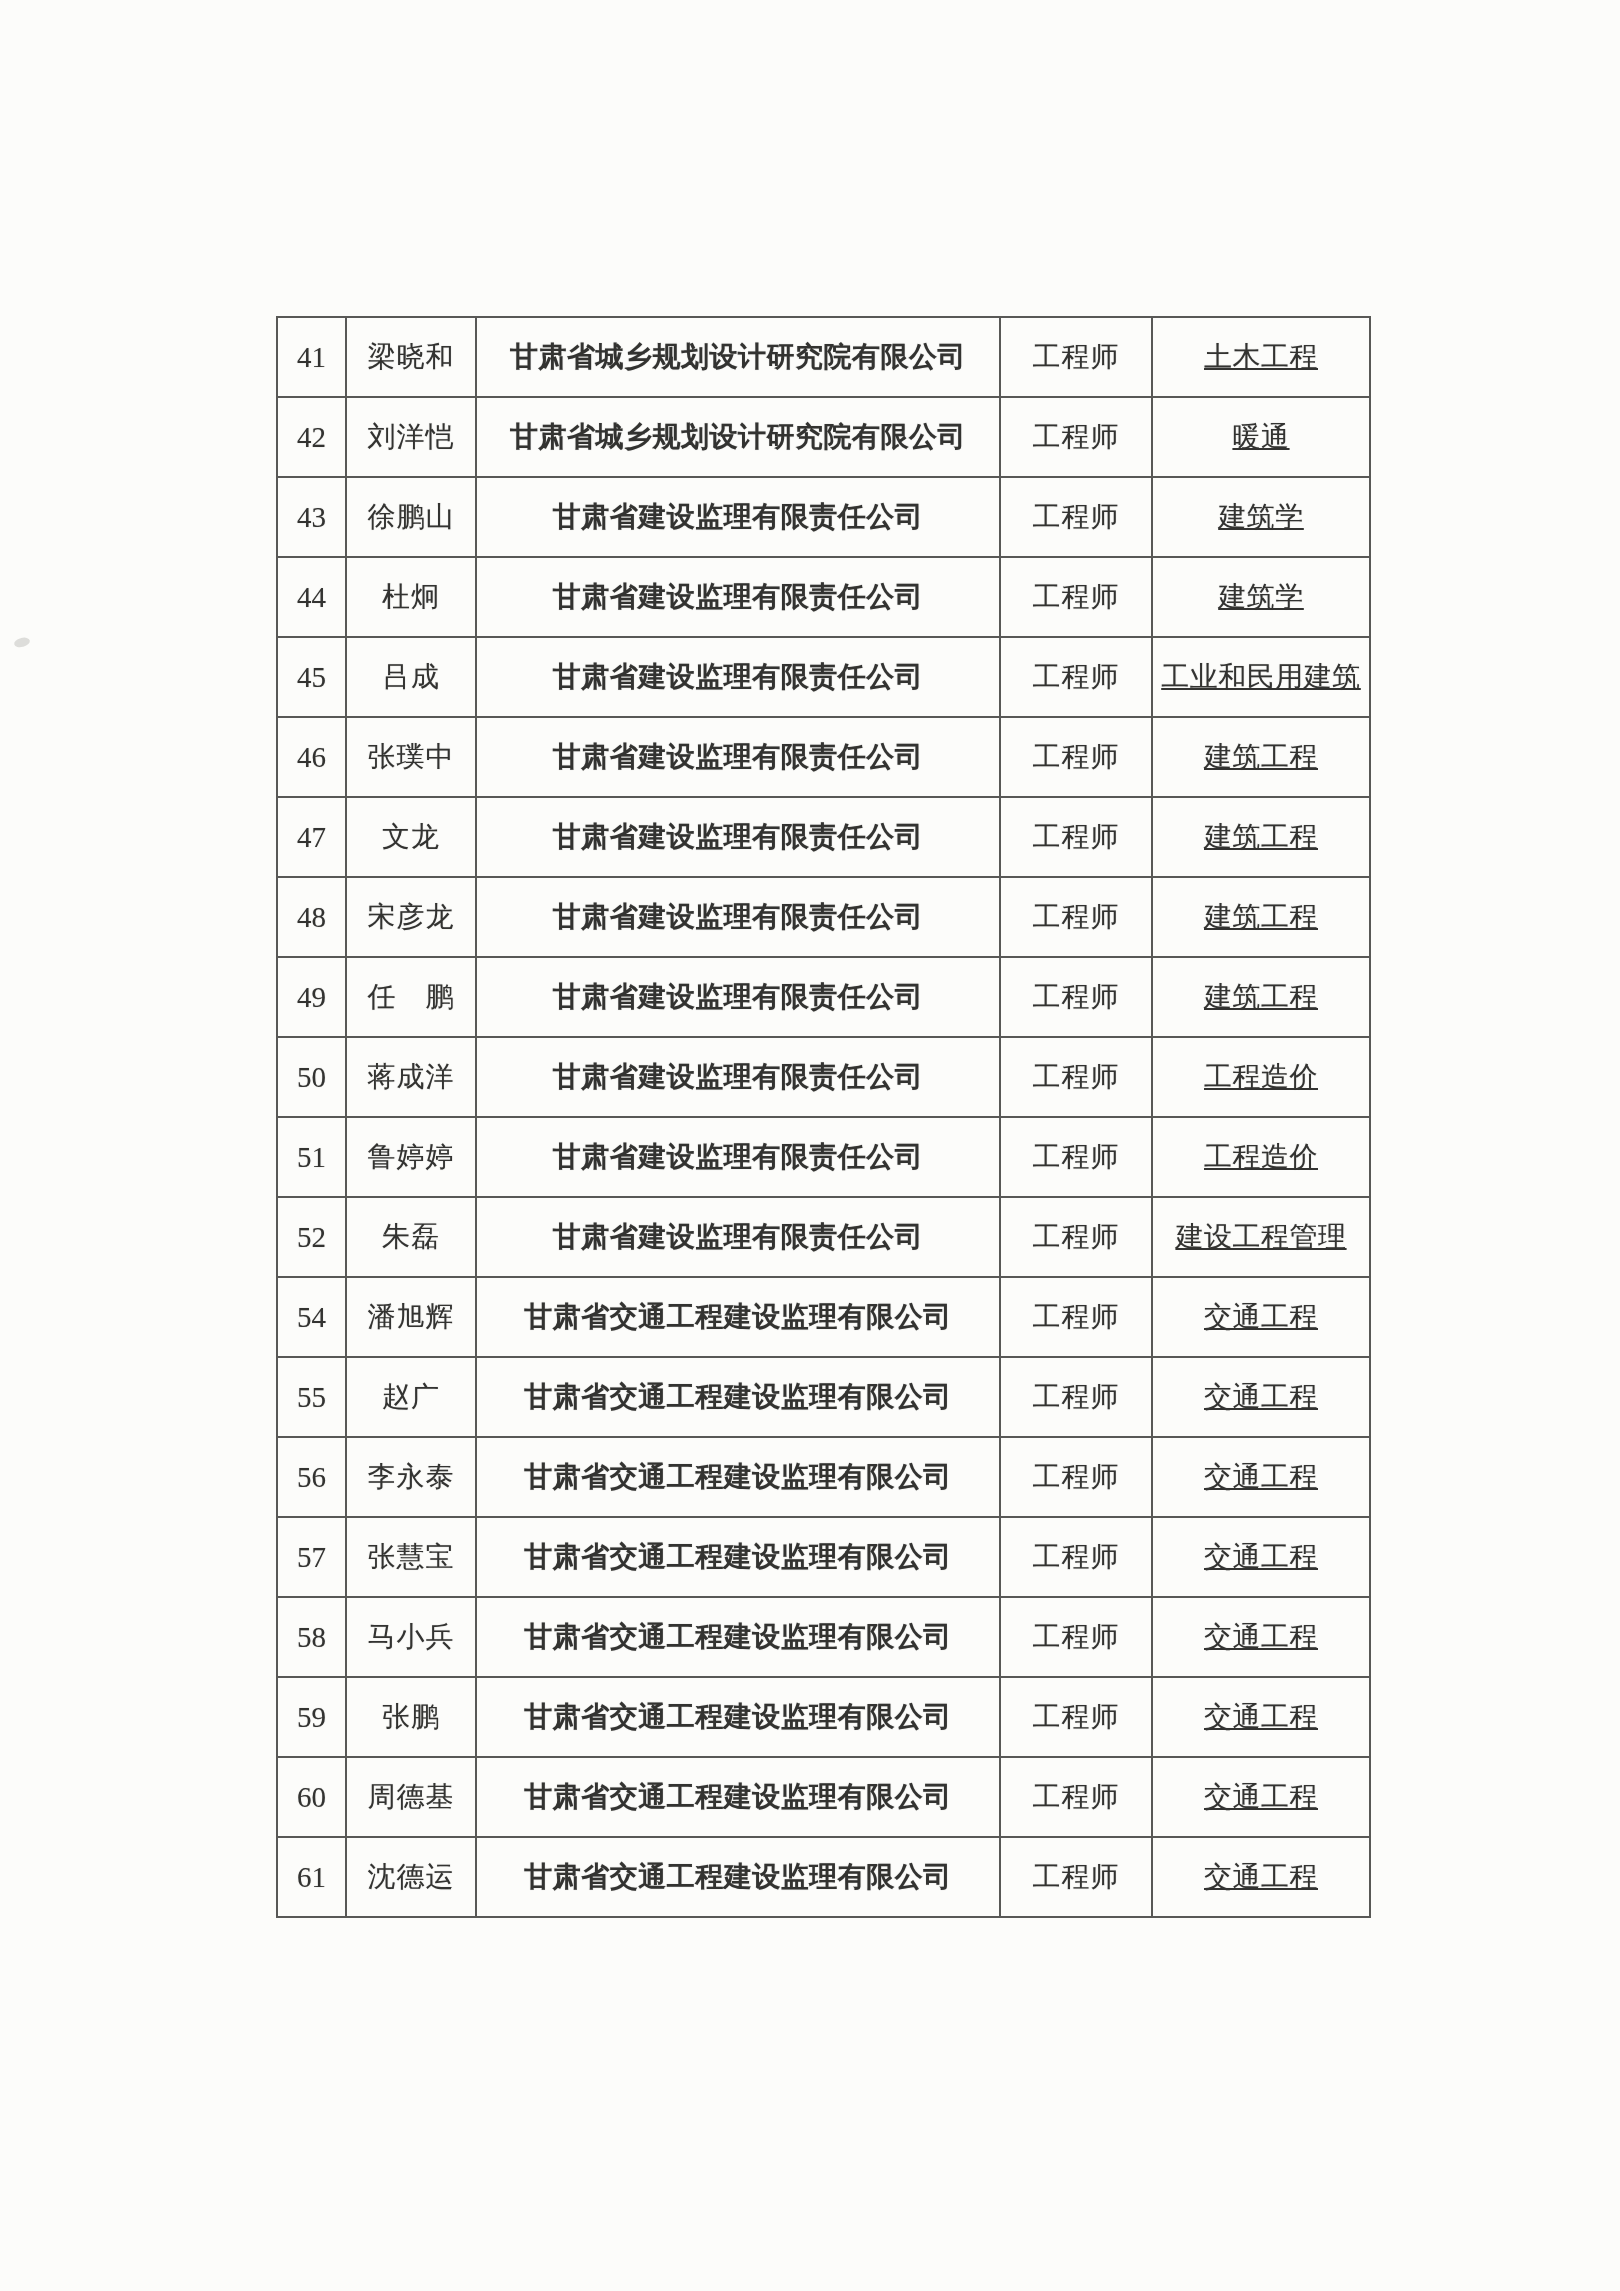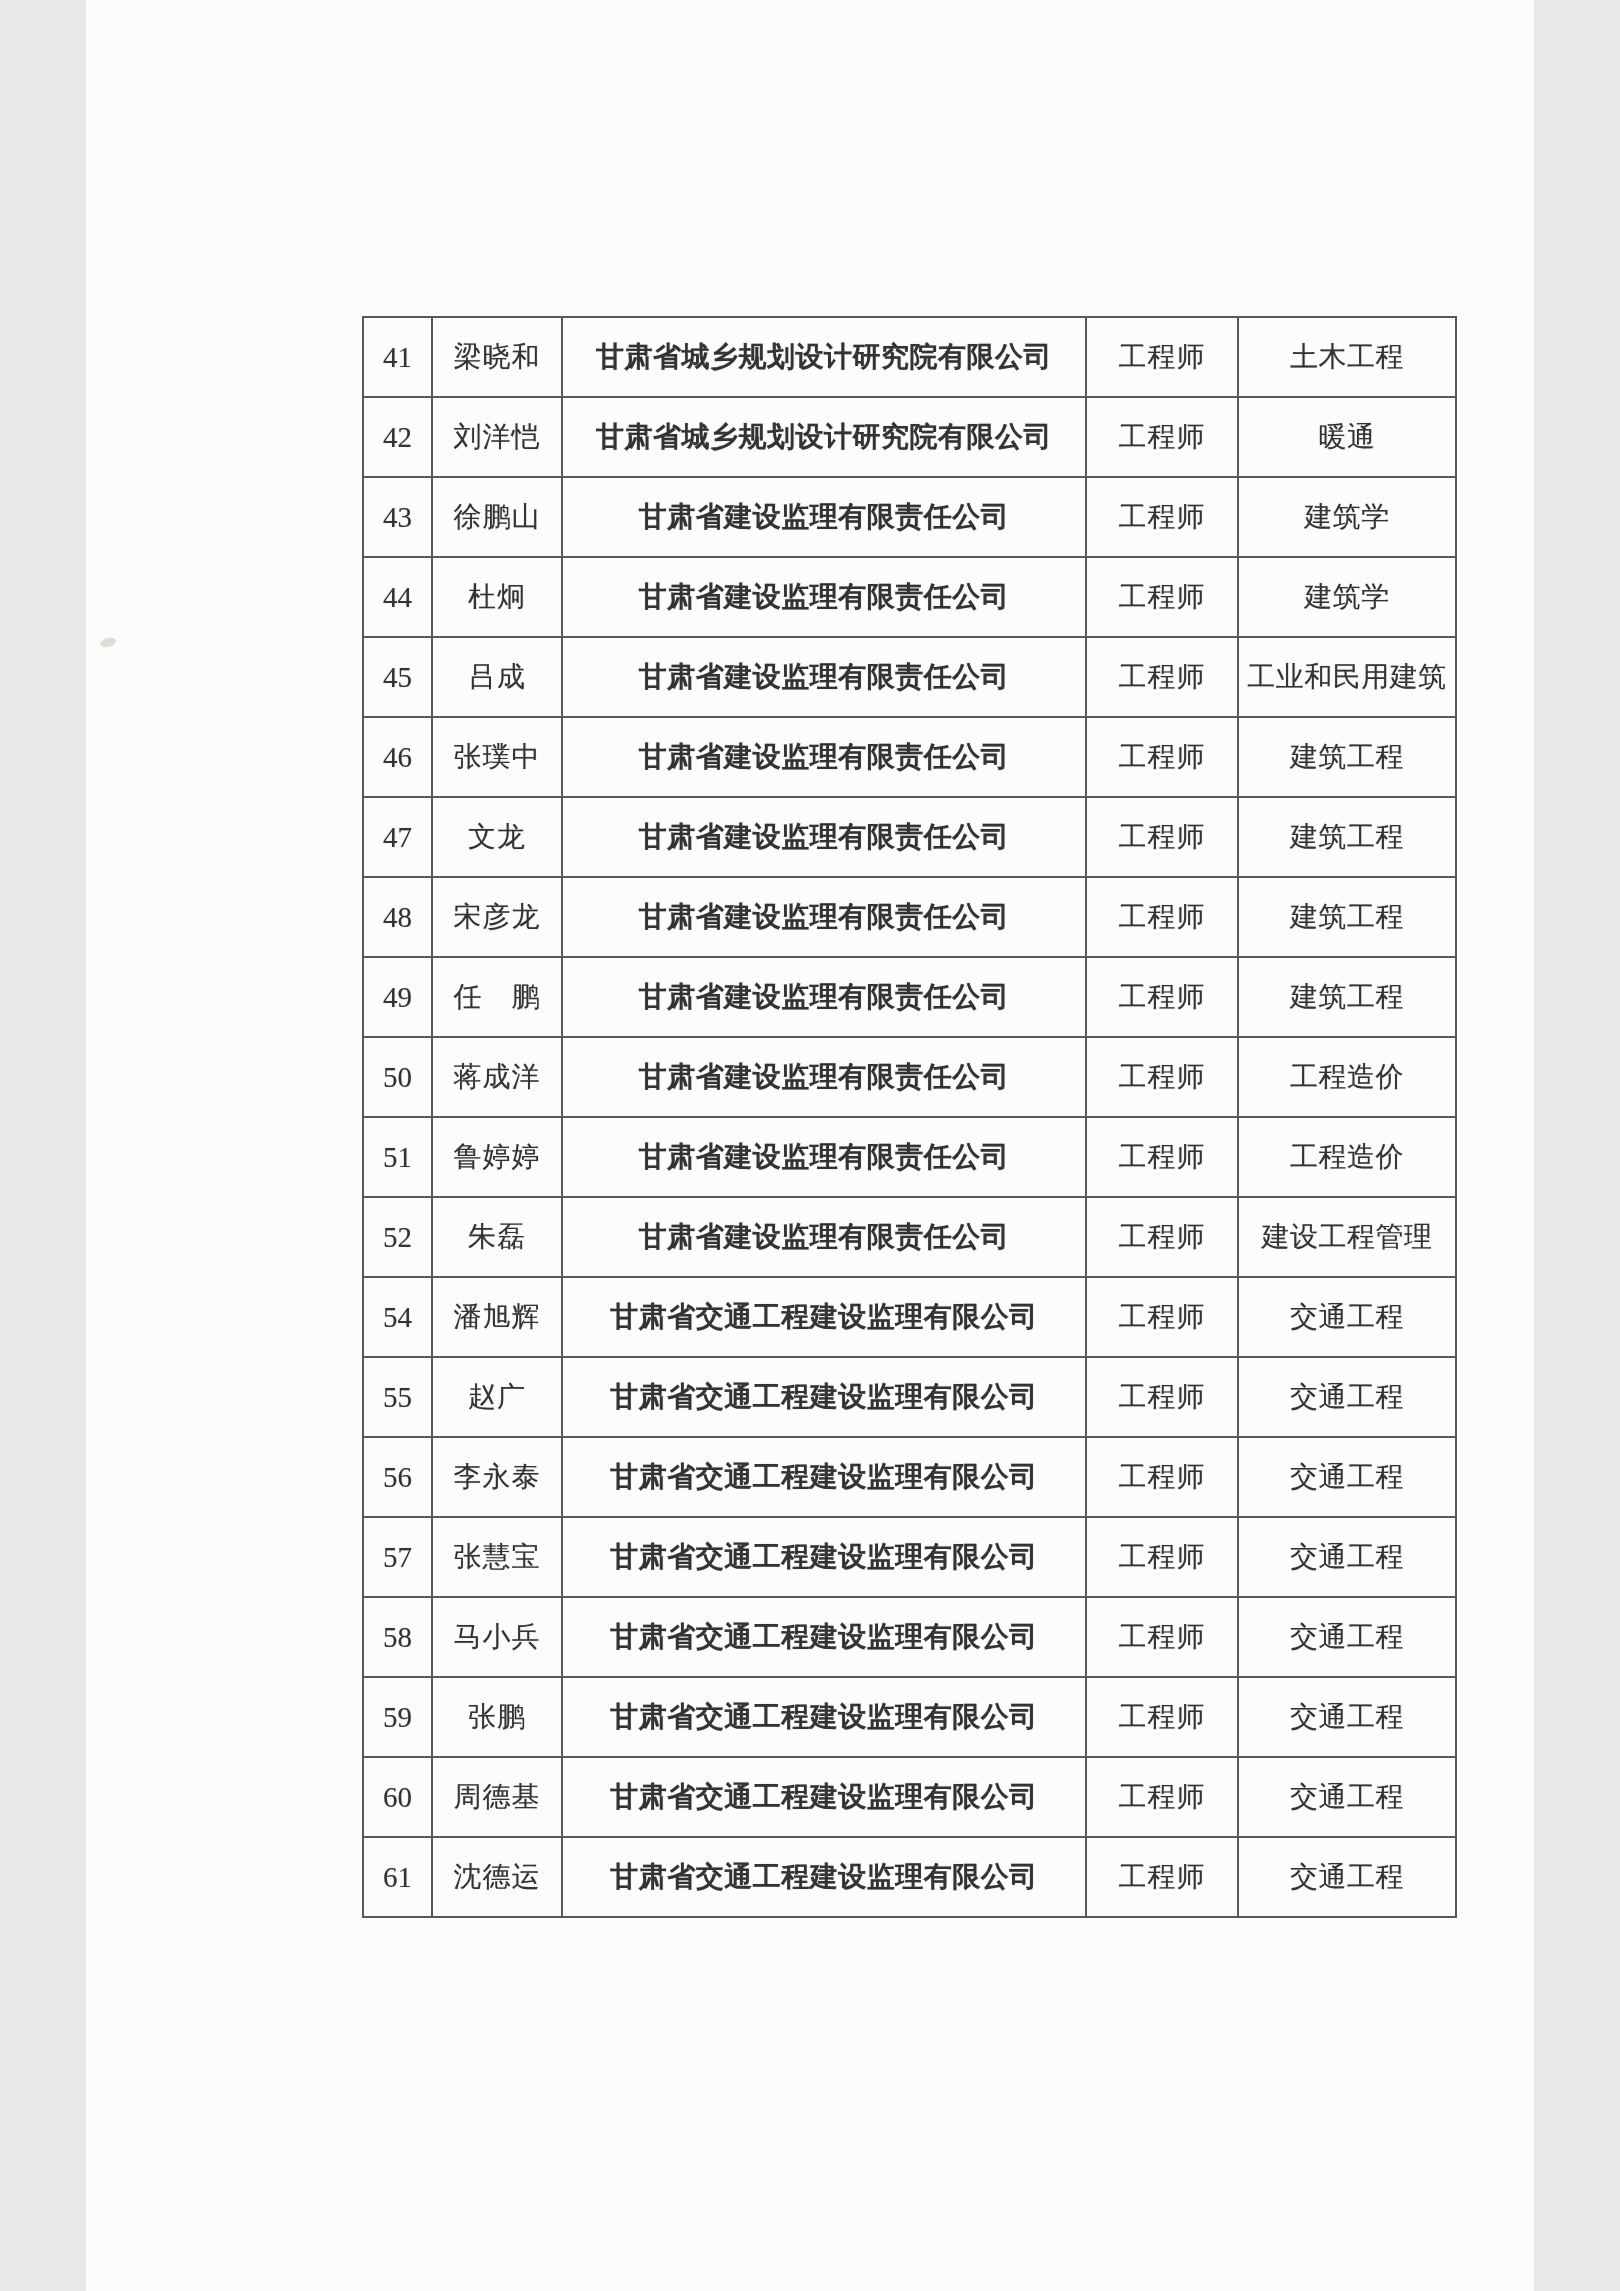--- a/index.html
+++ b/index.html
@@ -2,21 +2,21 @@
 <html><head>
 <meta charset="utf-8">
 <style>
   html, body {
     margin: 0;
     padding: 0;
     background: #e8e8e6;
   }
   .page {
     position: relative;
-    width: 1448px;
+    width: 1620px;
     height: 2292px;
     margin: 0 auto;
     background: #fcfcfa;
     overflow: hidden;
     font-family: "Liberation Serif", "DejaVu Serif", serif;
     color: #2f2f2f;
   }
   table.roster {
     position: absolute;
     left: 276px;
@@ -41,20 +41,21 @@
   table.roster td.col-no {
     font-size: 29px;
     letter-spacing: 0;
   }
   table.roster td.col-company {
     letter-spacing: 0.5px;
     font-weight: bold;
   }
   table.roster td.col-specialty {
     letter-spacing: 0.5px;
+    text-decoration: underline;
   }
   .scan-speck {
     position: absolute;
     left: 13.7px;
     top: 638px;
     width: 15.7px;
     height: 8.8px;
     background: #b9b9b4;
     opacity: 0.45;
     border-radius: 50%;

